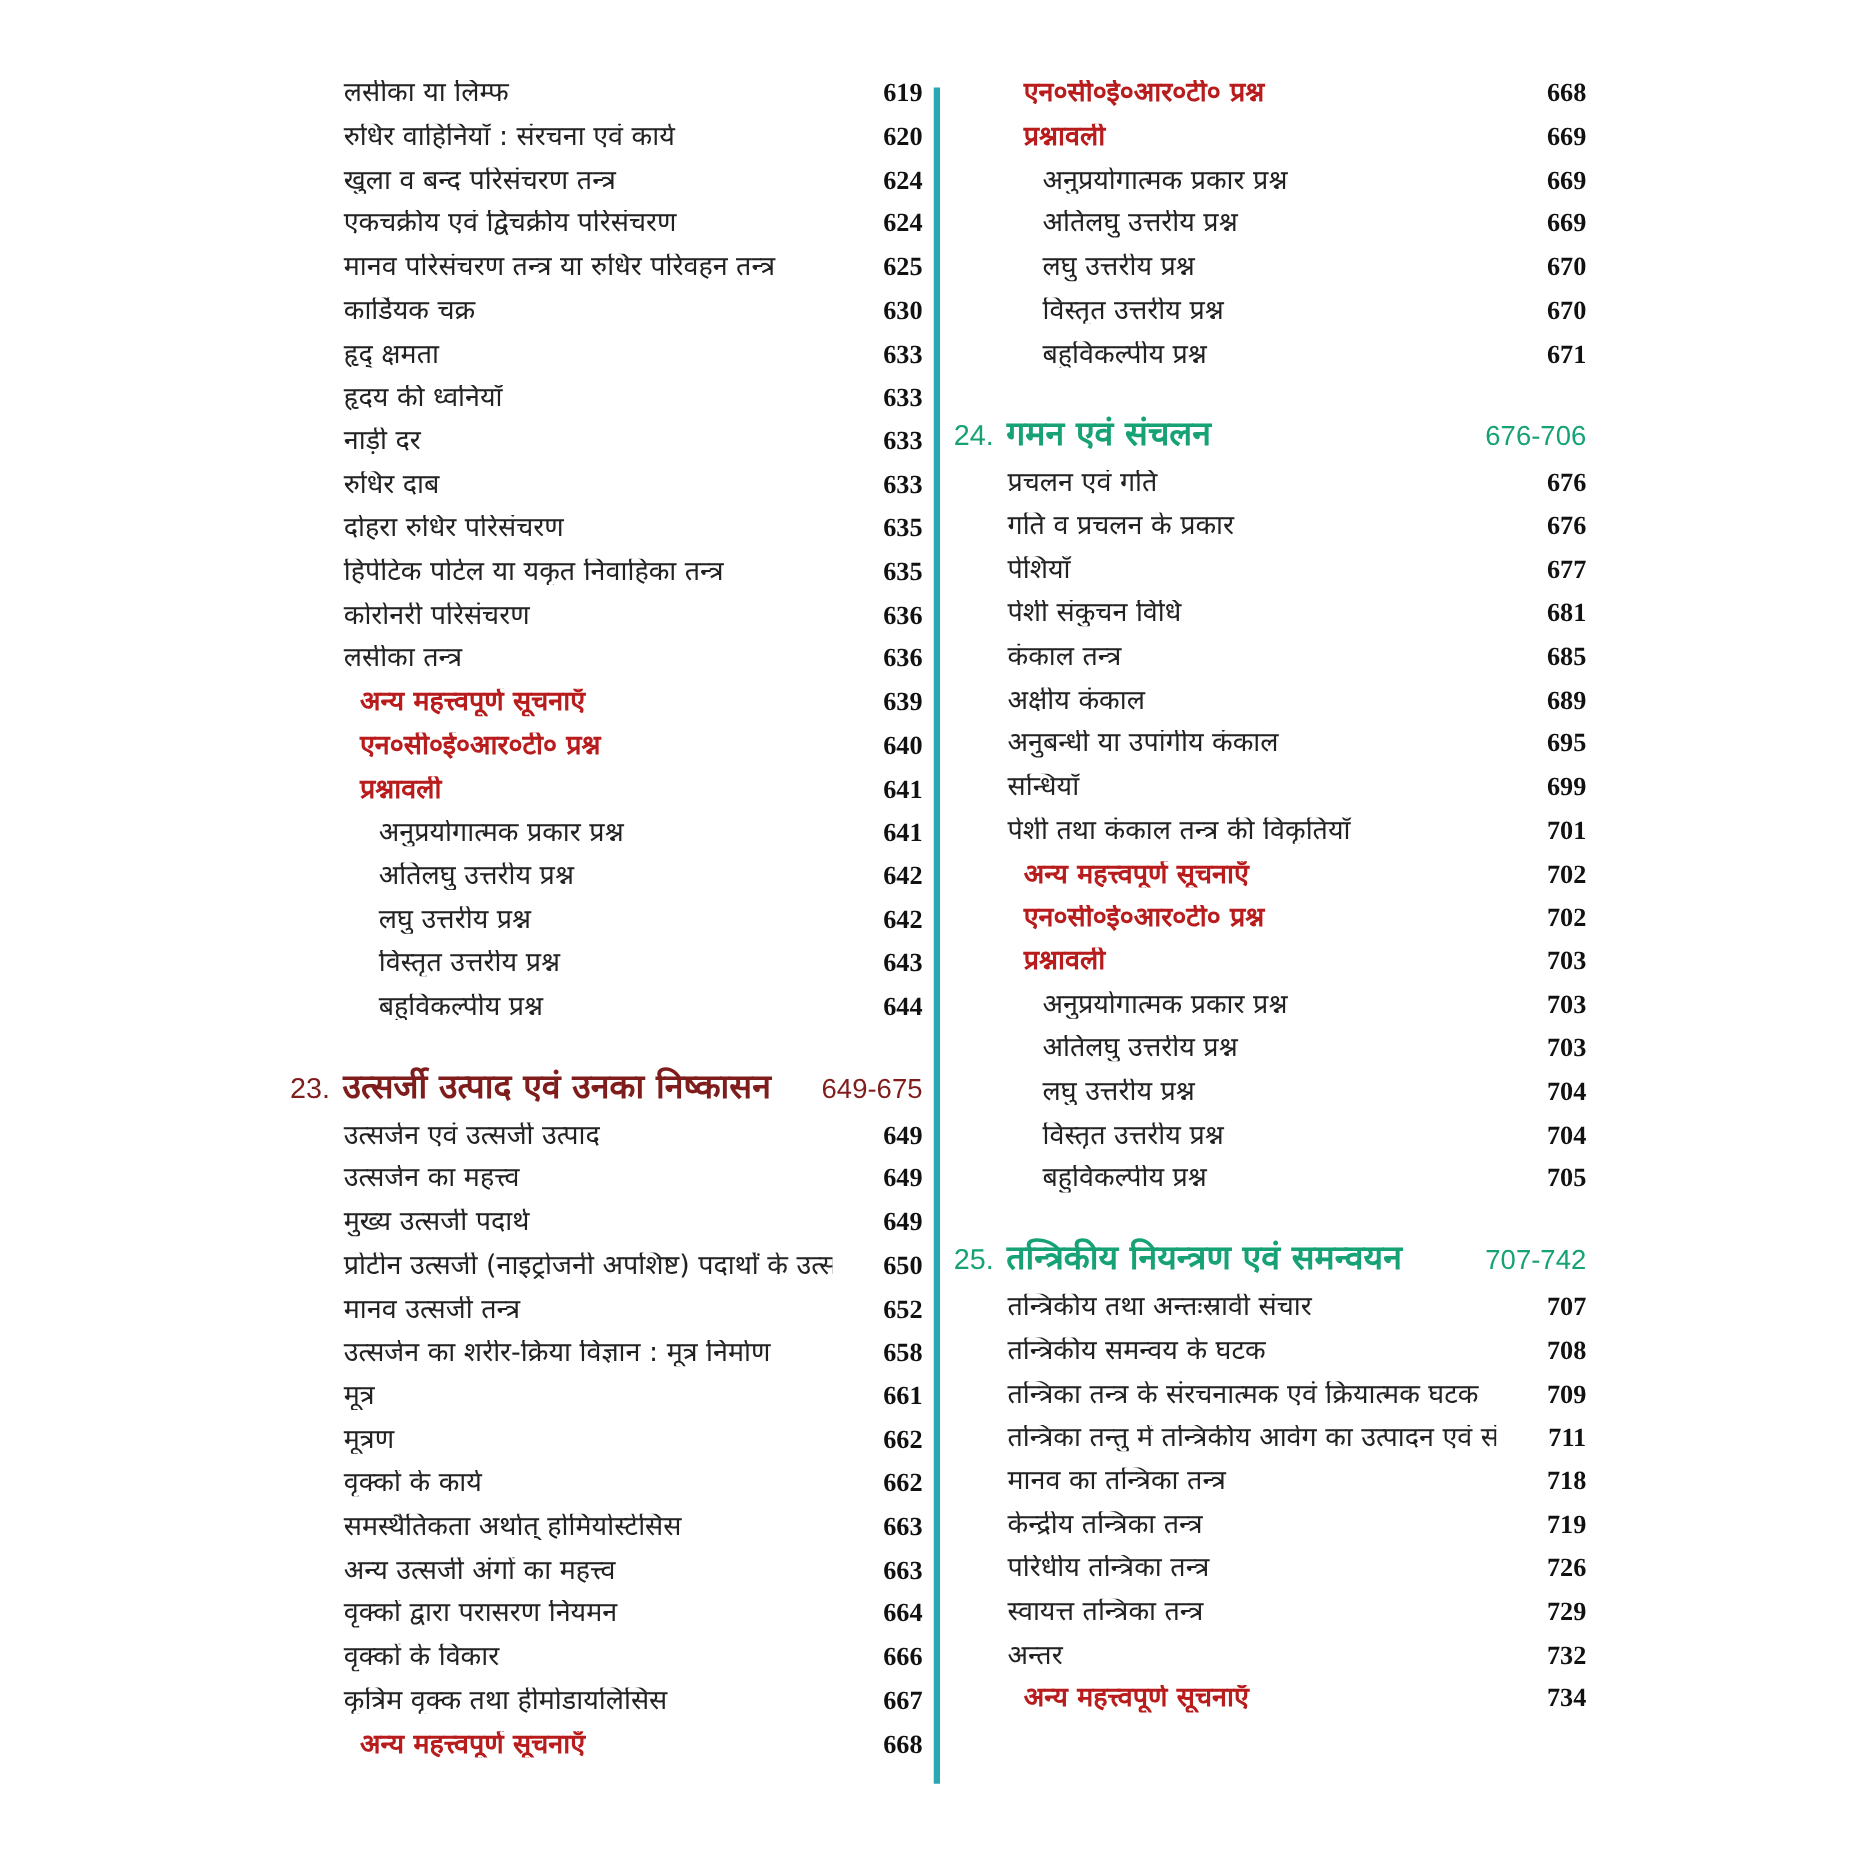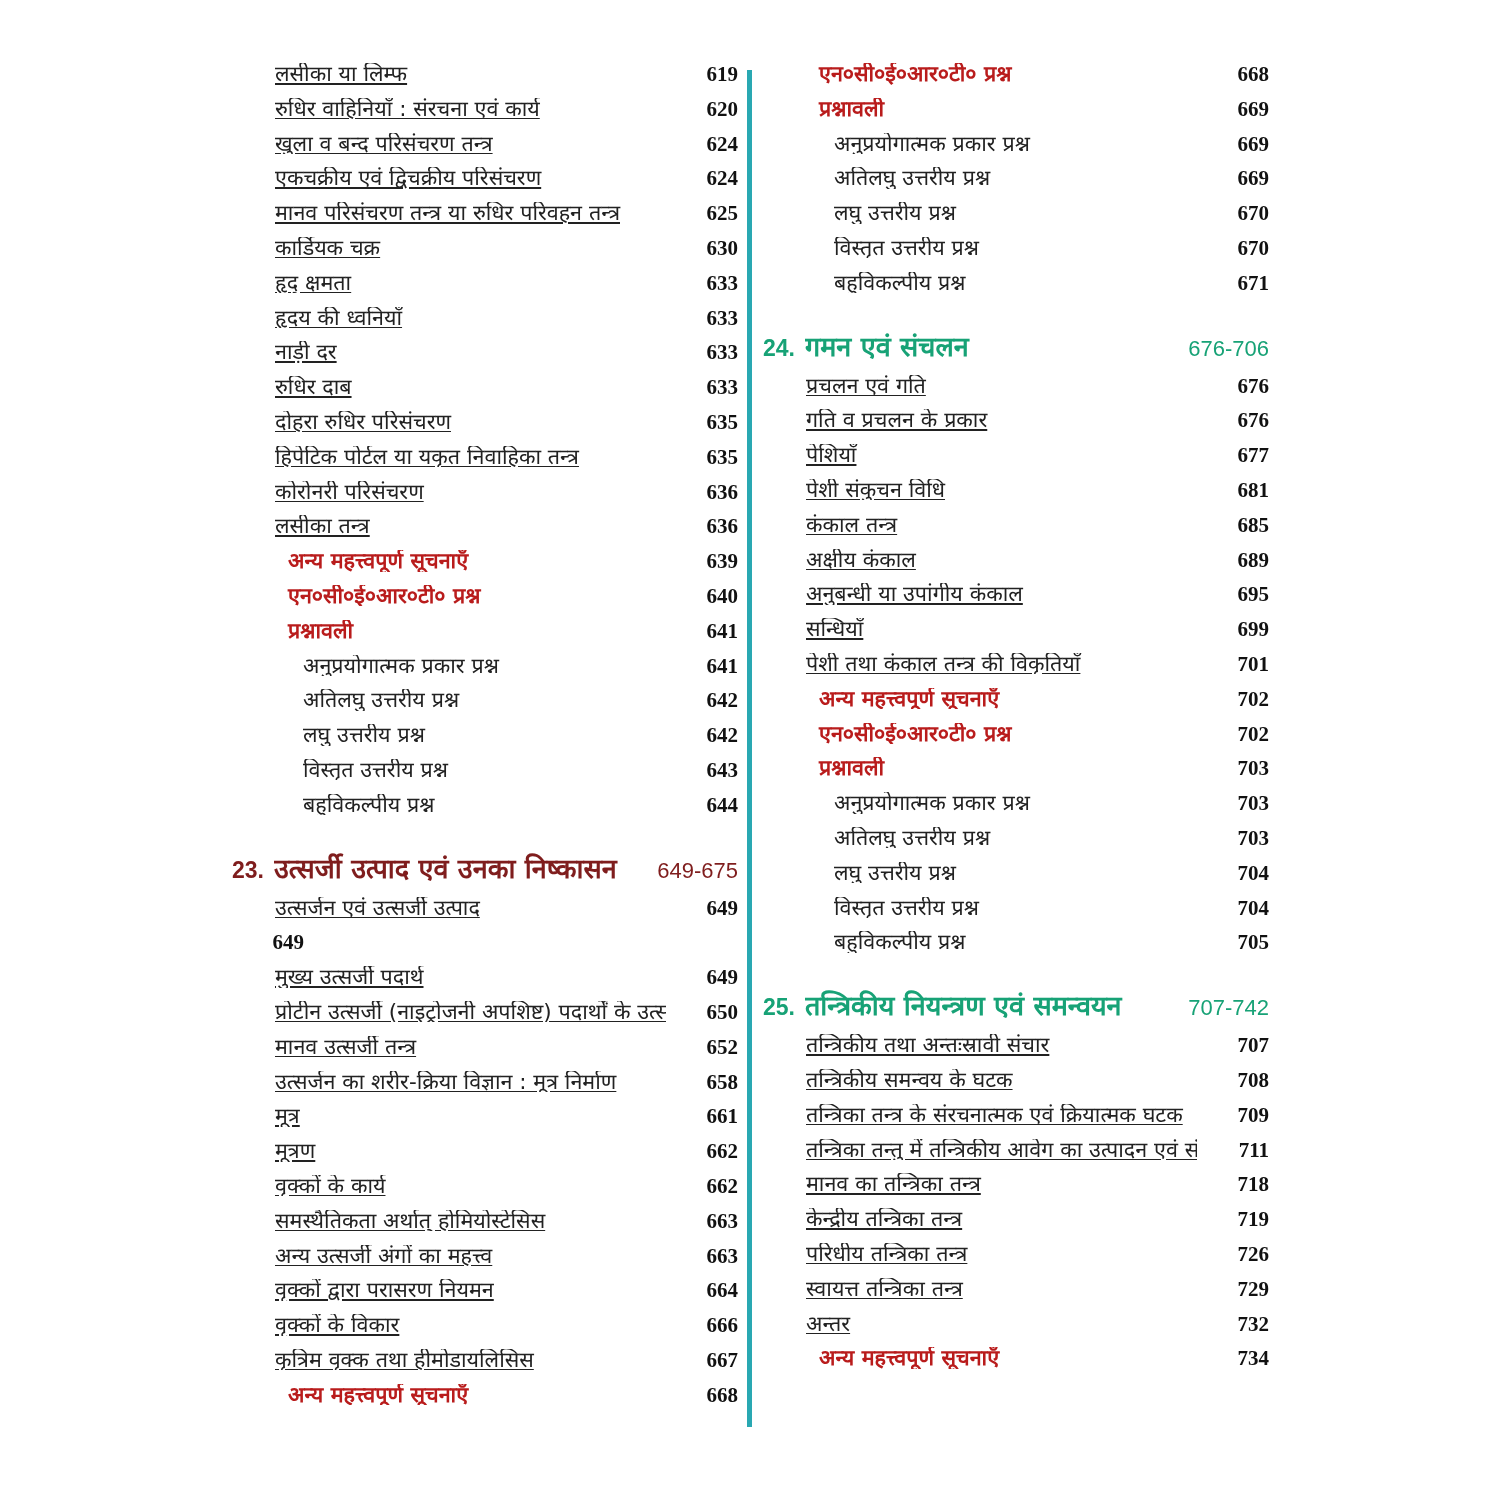--- a/index.html
+++ b/index.html
@@ -28,39 +28,39 @@
   }
   .row .label{
     flex:1;
     font-size:21.5px;
     line-height:1;
     white-space:nowrap;
     overflow:hidden;
     color:#222;
   }
   .row.b .label{font-weight:700;color:#b91c1c;}
-  .row.i0 .label{padding-left:43px;text-decoration:underline;}
+  .row.i0 .label{padding-left:43px;}
   .row.i1 .label{padding-left:56px;}
   .row.i2 .label{padding-left:71px;}
   .row .page{
     flex:0 0 72px;
     text-align:right;
     font-family:"Liberation Serif","DejaVu Serif",serif;
     font-weight:700;
     font-size:21px;
     color:#111;
   }
   .row.chapter{
     height:42px;
     margin-top:21px;
     margin-bottom:5px;
   }
   .row.chapter .ch-num{
     flex:0 0 auto;
-    font-weight:700;
+    font-weight:400;
     font-size:23px;
     padding-right:10px;
     font-family:"Liberation Sans","DejaVu Sans",sans-serif;
   }
   .row.chapter .ch-title{
     flex:1;
     font-weight:700;
     font-size:27px;
     white-space:nowrap;
     overflow:hidden;
@@ -168,20 +168,21 @@
     <div class="row chapter" style="color: #7f1d1d; justify-content: space-between;">
       <span class="ch-num">23.</span>
       <span class="ch-title">उत्सर्जी उत्पाद एवं उनका निष्कासन</span>
       <span class="ch-pages">649-675</span>
     </div>
     <div class="row i0">
       <span class="label">उत्सर्जन एवं उत्सर्जी उत्पाद</span>
       <span class="page">649</span>
     </div>
     <div class="row i0">
+      <span class="label">उत्सर्जन का महत्त्व</span>
       <span class="page">649</span>
     </div>
     <div class="row i0">
       <span class="label">मुख्य उत्सर्जी पदार्थ</span>
       <span class="page">649</span>
     </div>
     <div class="row i0">
       <span class="label">प्रोटीन उत्सर्जी (नाइट्रोजनी अपशिष्ट) पदार्थों के उत्सर्जन की विधियाँ</span>
       <span class="page">650</span>
     </div>

